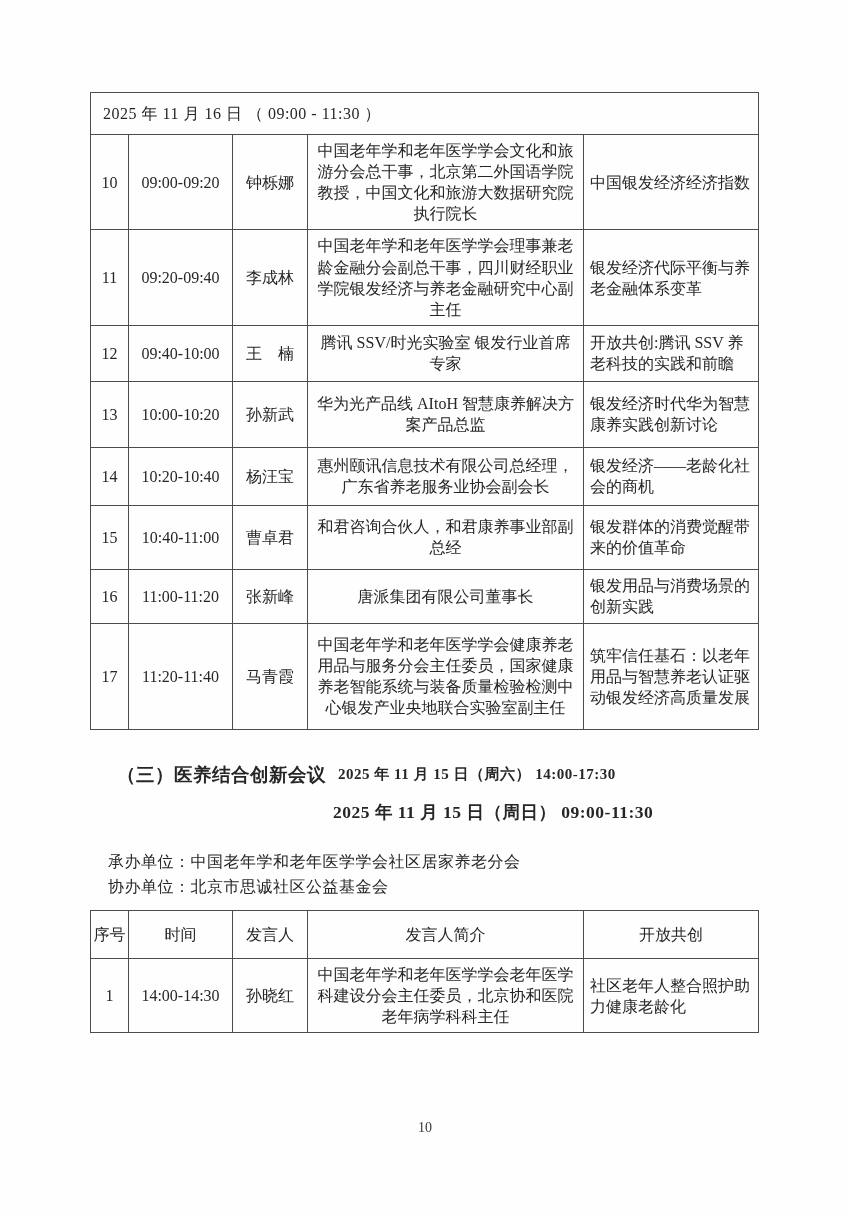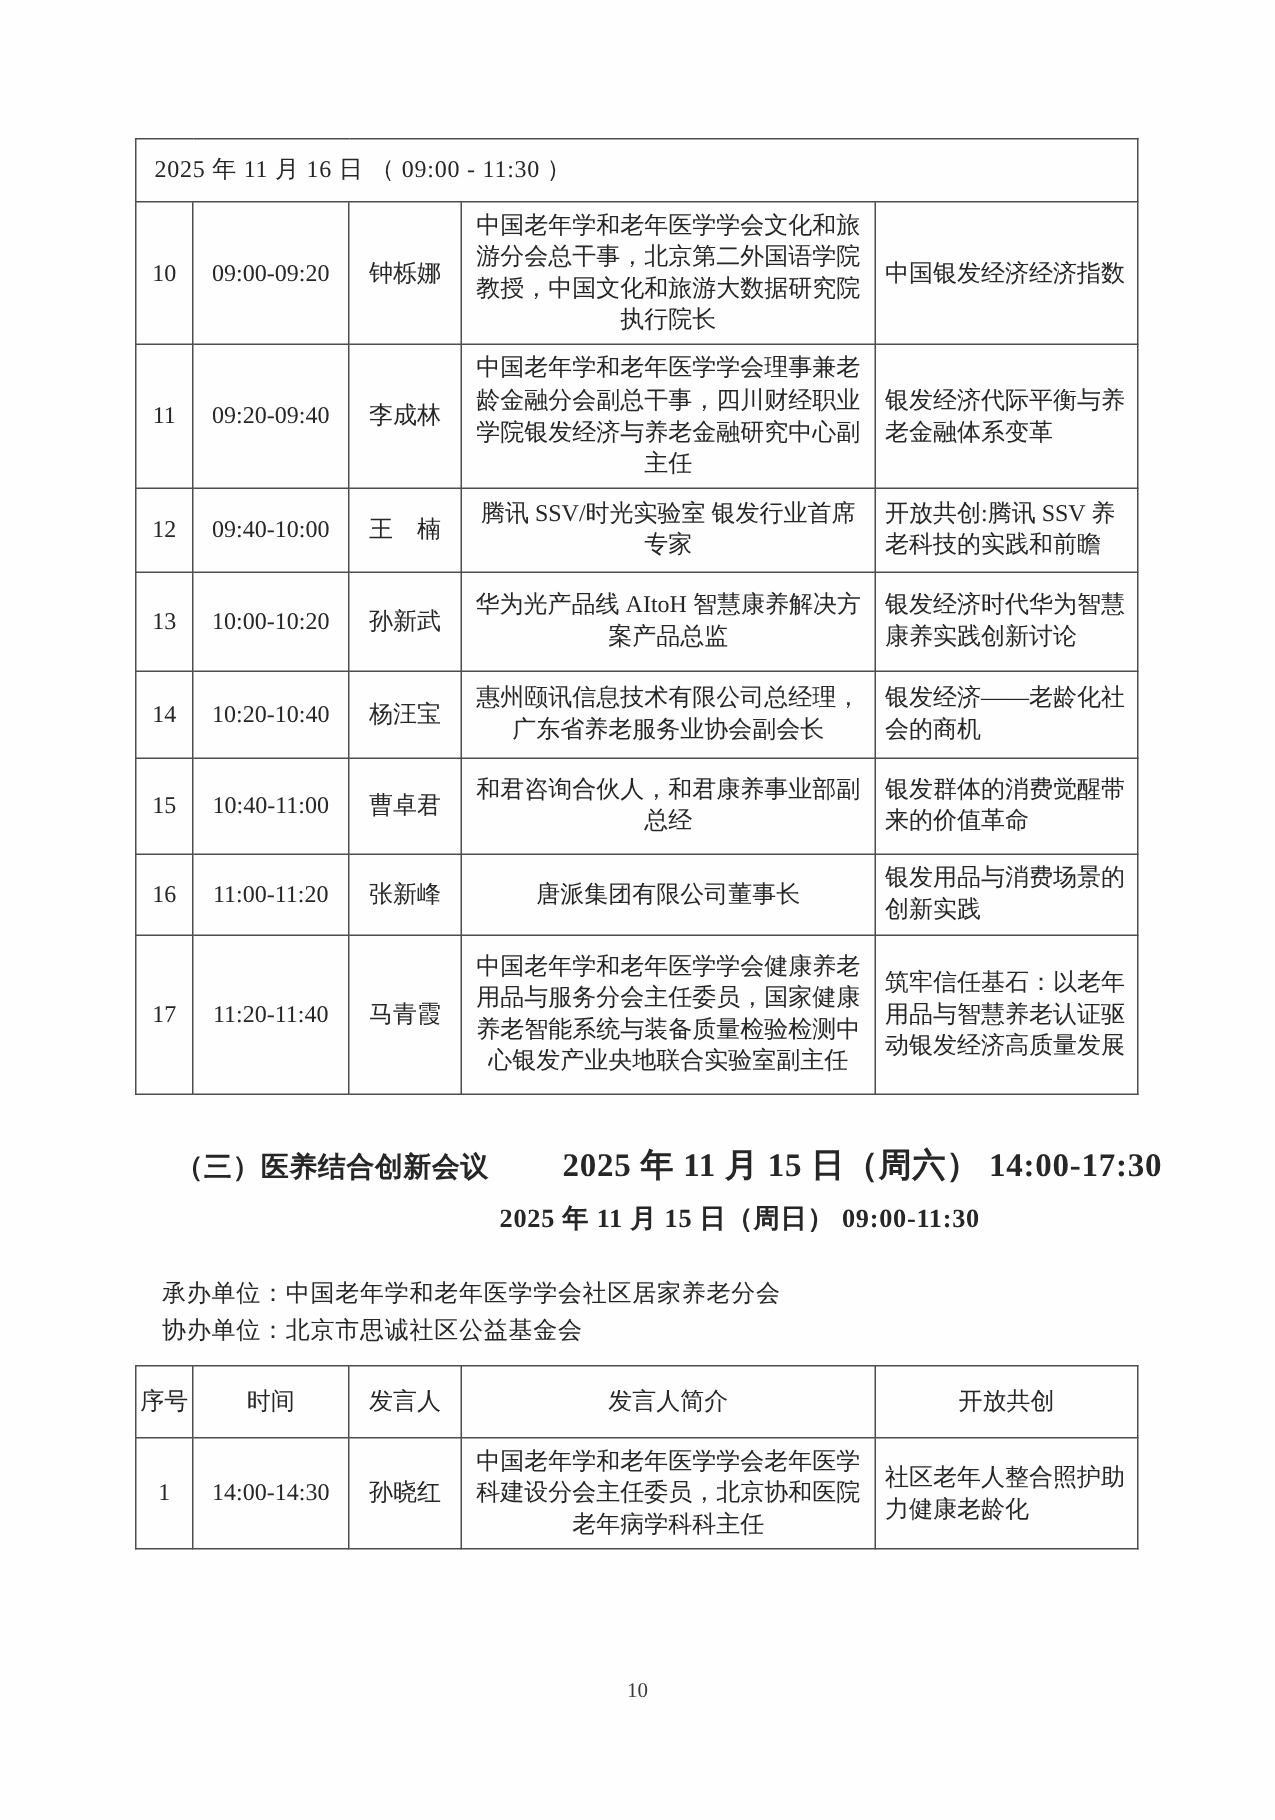--- a/index.html
+++ b/index.html
@@ -60,21 +60,21 @@
     position: absolute;
     left: 117px;
     top: 762px;
     display: flex;
     gap: 12px;
     align-items: center;
     font-weight: bold;
     white-space: nowrap;
   }
   .sec-heading { font-size: 18.5px; letter-spacing: 0.5px; }
-  .sec-date    { font-size: 22px; letter-spacing: 0.5px; margin-left: 37px; }
+  .sec-date    { font-size: 15px; letter-spacing: 0.5px; }
   .sec-line2 {
     position: absolute;
     left: 333px;
     top: 800px;
     font-weight: bold;
     font-size: 17.5px;
     letter-spacing: 0.5px;
     white-space: nowrap;
   }
   .org-line {

